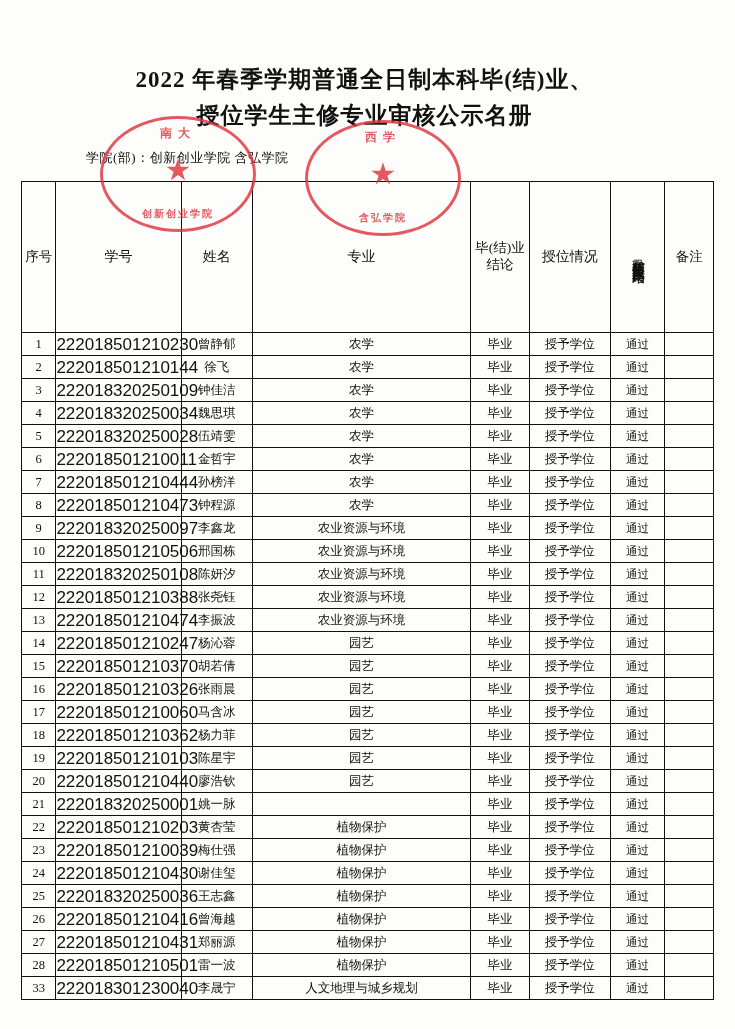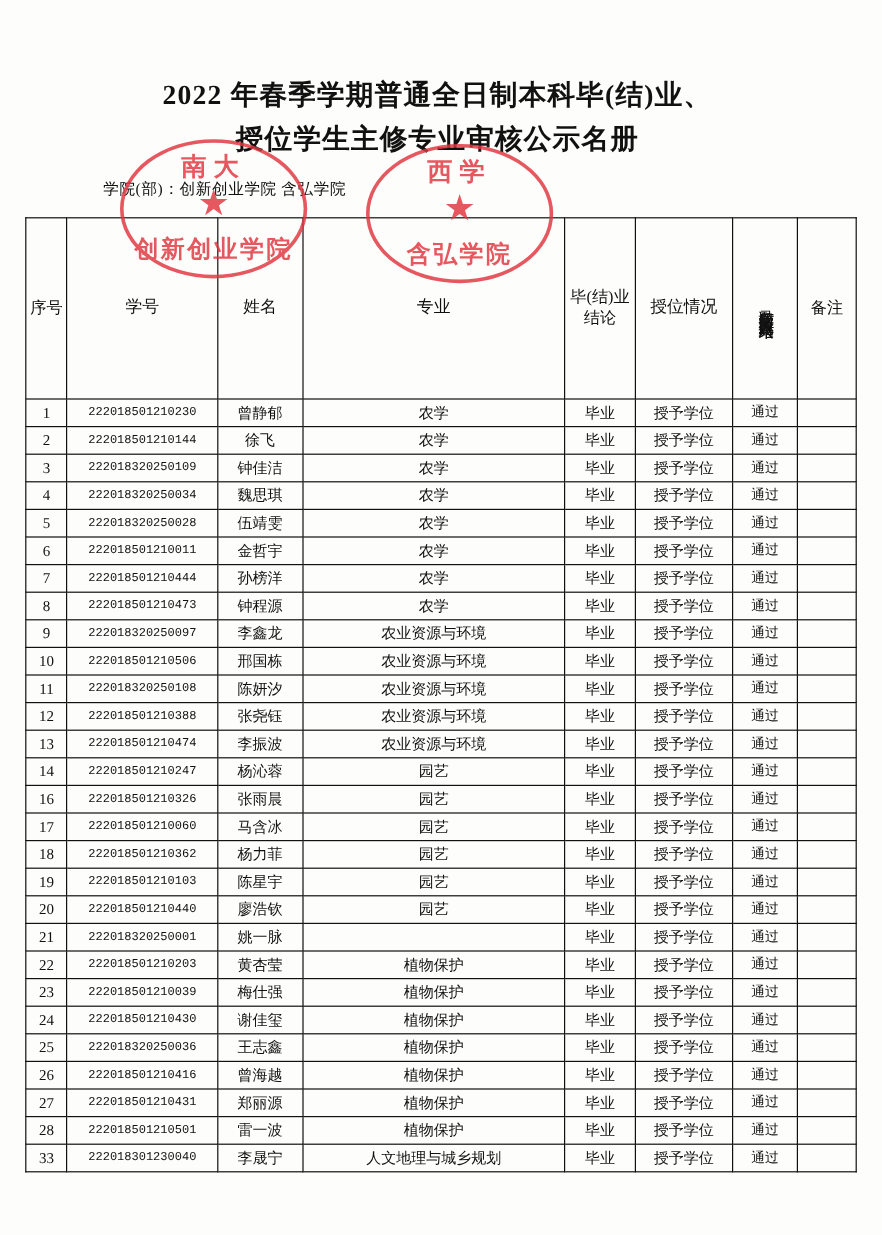--- a/index.html
+++ b/index.html
@@ -70,30 +70,30 @@
     transform: translate(-50%,-50%);
     font-size: 30px;
     color: #e0353f;
     line-height: 1;
   }
   .seal .arc-top {
     position: absolute;
     width: 100%;
     top: 6px;
     text-align: center;
-    font-size: 21px;
+    font-size: 12px;
     font-weight: bold;
     letter-spacing: 6px;
   }
   .seal .arc-bottom {
     position: absolute;
     width: 100%;
     bottom: 8px;
     text-align: center;
-    font-size: 20px;
+    font-size: 10px;
     font-weight: bold;
     letter-spacing: 2px;
   }
   table.roster {
     border-collapse: collapse;
     margin: 14px auto 12px auto;
     width: 693px;
     table-layout: fixed;
     font-size: 12.5px;
   }
@@ -119,21 +119,21 @@
     margin: 0 auto;
     letter-spacing: 1px;
     font-size: 13px;
   }
   .stack {
     display: block;
     font-size: 13.5px;
     line-height: 1.25;
   }
   td.c-seq { width: 34px; }
-  td.c-sid { width: 124px; font-family: Liberation Mono, monospace; font-size: 10px; }
+  td.c-sid { width: 124px; font-family: Liberation Sans, sans-serif; font-size: 17px; }
   td.c-name { width: 70px; }
   td.c-major { width: 216px; }
   td.c-concl { width: 58px; }
   td.c-degree { width: 80px; }
   td.c-photo { width: 54px; font-size: 11.5px; }
   td.c-remark { width: 48px; }
   col.col-seq { width: 34px; }
   col.col-sid { width: 124px; }
   col.col-name { width: 70px; }
   col.col-major { width: 216px; }
@@ -332,20 +332,30 @@
           <td class="c-seq">14</td>
           <td class="c-sid">222018501210247</td>
           <td class="c-name">杨沁蓉</td>
           <td class="c-major">园艺</td>
           <td class="c-concl">毕业</td>
           <td class="c-degree">授予学位</td>
           <td class="c-photo">通过</td>
           <td class="c-remark"></td>
         </tr>
         <tr>
+          <td class="c-seq">15</td>
+          <td class="c-sid">222018501210370</td>
+          <td class="c-name">胡若倩</td>
+          <td class="c-major">园艺</td>
+          <td class="c-concl">毕业</td>
+          <td class="c-degree">授予学位</td>
+          <td class="c-photo">通过</td>
+          <td class="c-remark"></td>
+        </tr>
+        <tr>
           <td class="c-seq">16</td>
           <td class="c-sid">222018501210326</td>
           <td class="c-name">张雨晨</td>
           <td class="c-major">园艺</td>
           <td class="c-concl">毕业</td>
           <td class="c-degree">授予学位</td>
           <td class="c-photo">通过</td>
           <td class="c-remark"></td>
         </tr>
         <tr>

